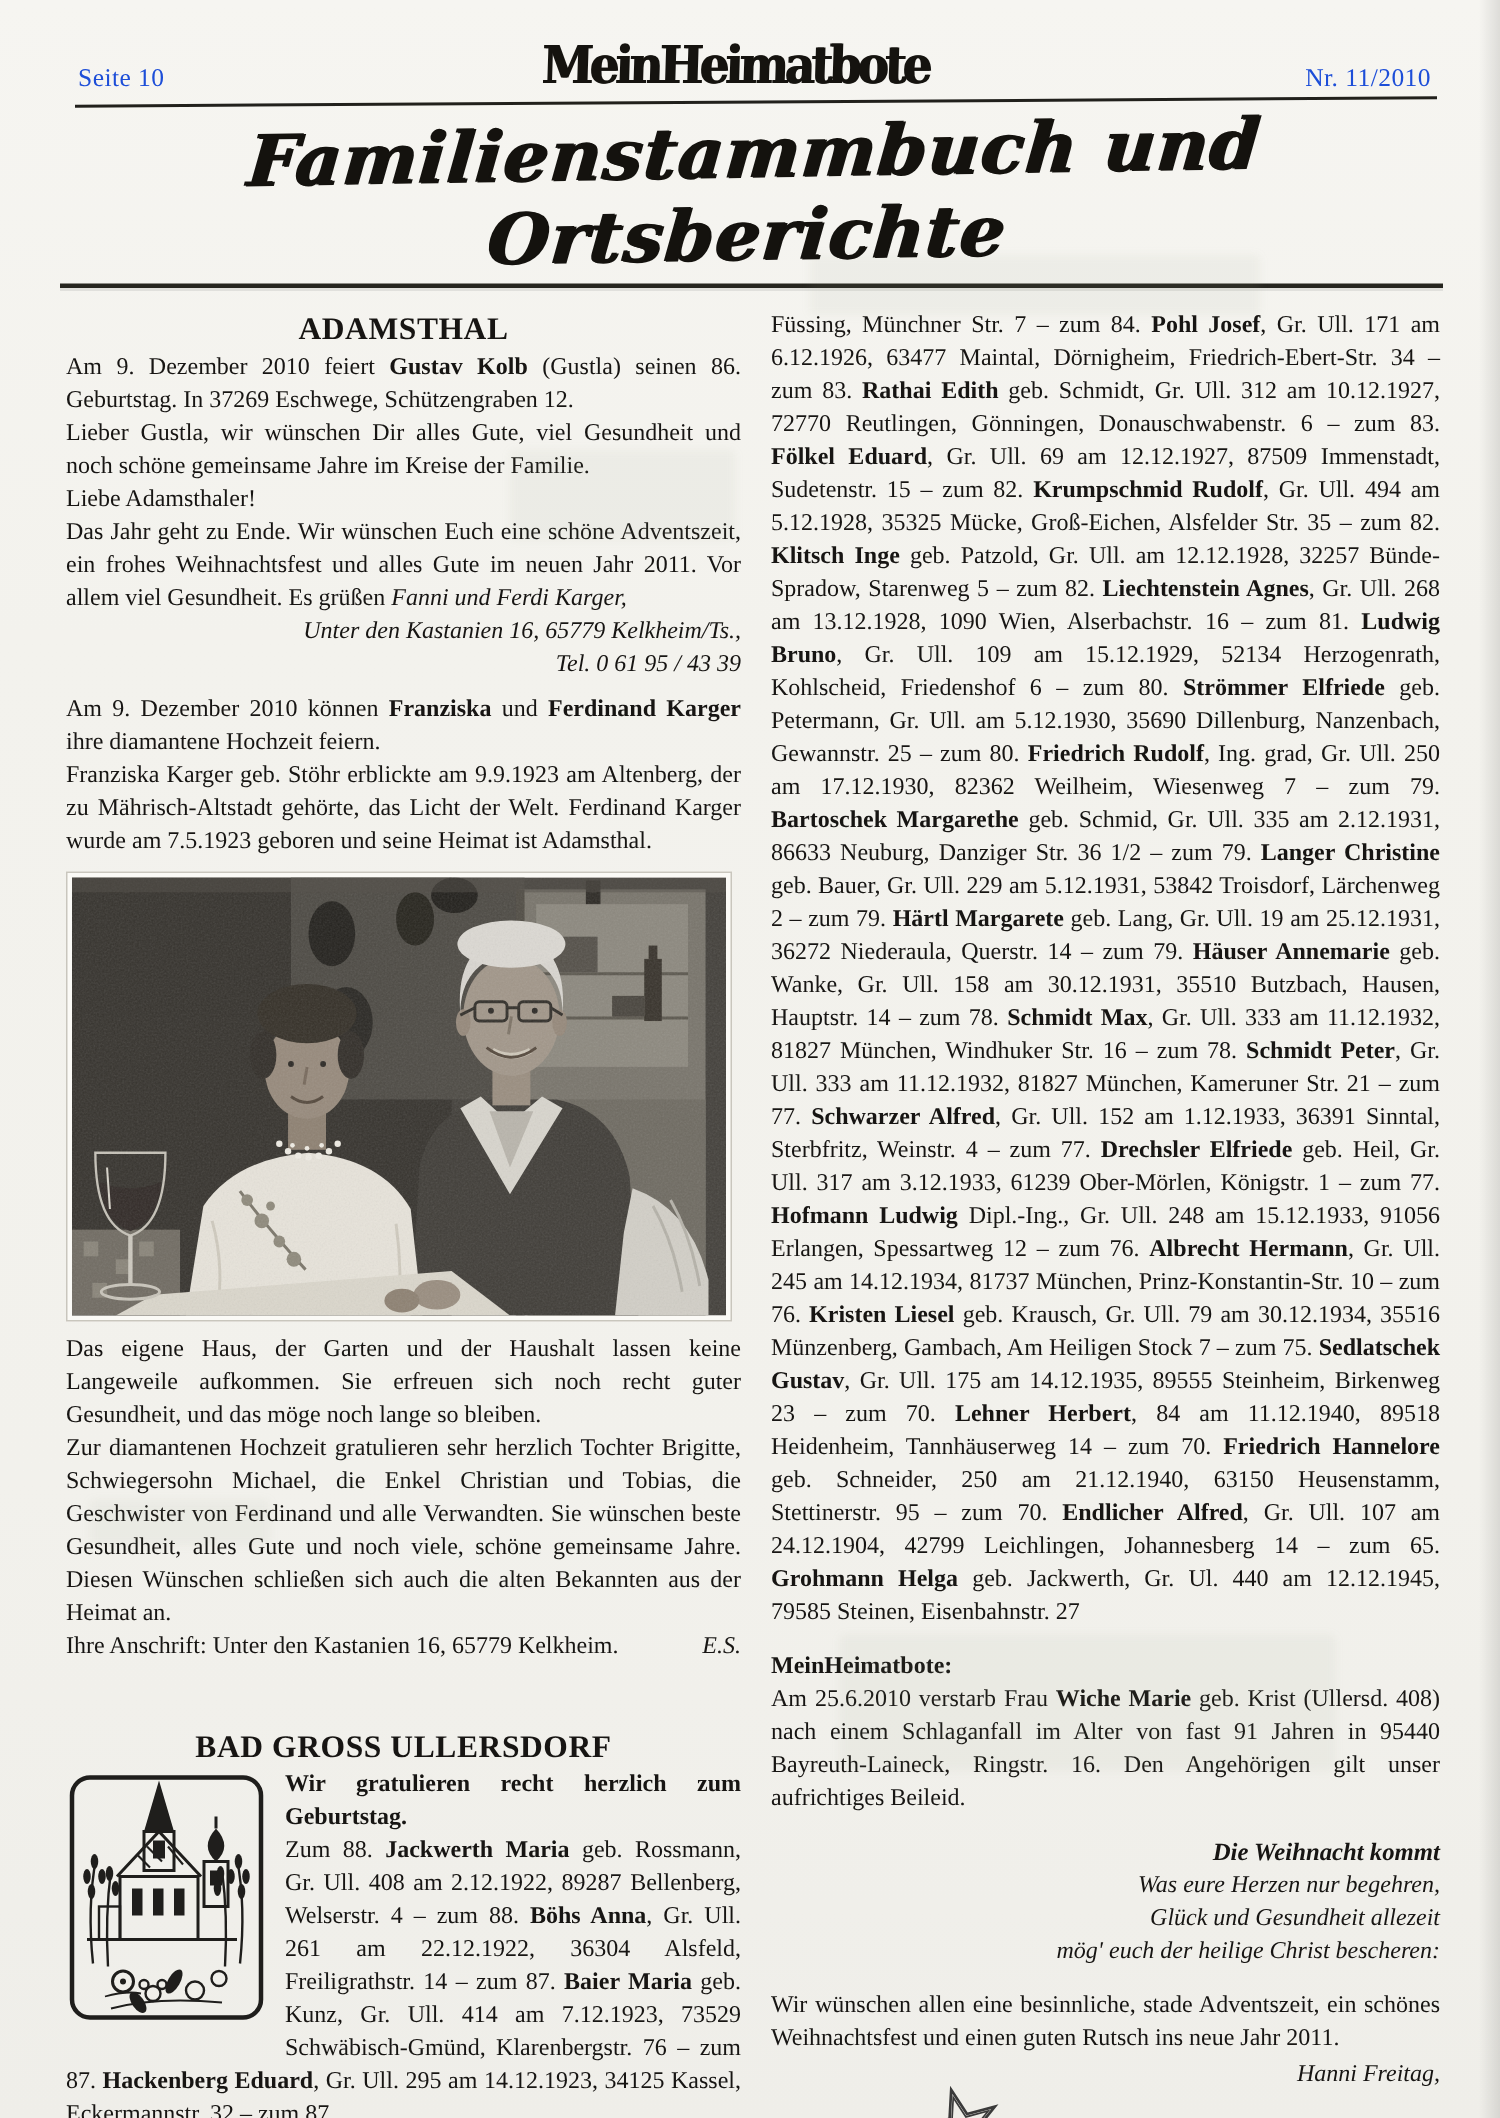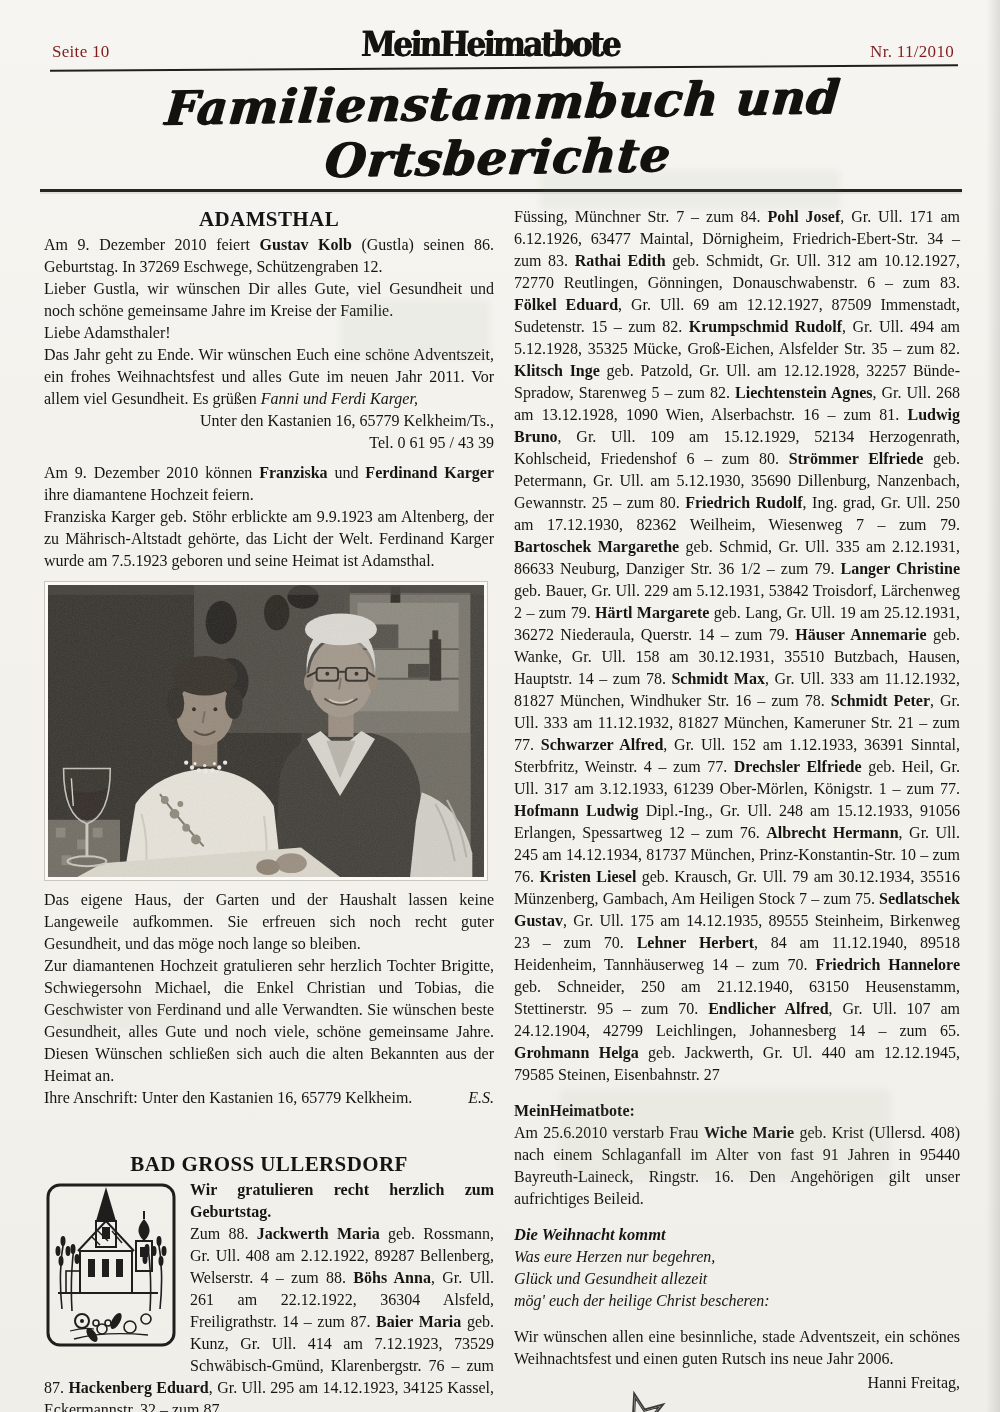--- a/index.html
+++ b/index.html
@@ -6,59 +6,59 @@
   body{
     width:1000px;height:1412px;position:relative;overflow:hidden;
     background:linear-gradient(180deg,#f6f5f1 0%,#f3f2ed 30%,#f2f1ec 70%,#efeee9 100%);
     font-family:"Liberation Serif","DejaVu Serif",serif;color:#171513;
   }
   .edge-shade{position:absolute;top:0;right:0;width:14px;height:100%;background:linear-gradient(90deg,rgba(0,0,0,0),rgba(0,0,0,.10));}
   .ghost{position:absolute;background:rgba(138,150,134,.07);filter:blur(3px);border-radius:3px;}
 
   
   .header-row{display:flex;justify-content:space-between;align-items:flex-end;padding:26px 46px 0 52px;}
-  .page-number,.issue-number{font-size:17px;letter-spacing:.3px;color:#7f1d1d;}
+  .page-number,.issue-number{font-size:17px;letter-spacing:.3px;color:#1d4ed8;}
   .masthead{
     font-family:"DejaVu Serif",serif;font-weight:700;font-size:31px;letter-spacing:-2.5px;
     transform:scaleY(1.12) skewX(-2deg);text-shadow:1px 0 0 #15130f;color:#15130f;white-space:nowrap;
   }
   .header-rule{height:2px;background:#21201c;margin:5px 42px 0 50px;transform:rotate(-.35deg);}
   .headline-wrap{text-align:center;margin-top:6px;}
   .headline-text{
     display:inline-block;font-family:"DejaVu Serif",serif;font-style:italic;font-weight:700;
     font-size:47px;letter-spacing:1px;transform:rotate(-1deg) skewX(-6deg);
     text-shadow:1.5px .5px 0 #14120e;color:#14120e;
   }
   .headline-rule{height:3px;background:#26251f;margin:4px 38px 0 40px;box-shadow:0 2px 0 rgba(0,0,0,.08);}
 
   
   .columns{display:flex;gap:20px;padding:14px 40px 0 44px;}
   .col{width:450px;font-size:16px;line-height:22px;text-align:justify;}
   .col-right{width:446px;}
   .col p{margin:0;}
   .sec-head{text-align:center;font-weight:bold;font-size:21px;letter-spacing:.4px;margin:2px 0 4px;}
   .sub-head{font-weight:bold;}
-  .sig{ text-align:right;}
+  .sig{ text-align:right;font-style:italic;}
   .seg-b{font-weight:bold;}
   .seg-i{font-style:italic;}
   .row-between{display:flex;justify-content:space-between;align-items:center;}
   .initials{font-style:italic;padding-left:12px;}
 
   .photo-frame{width:444px;height:300px;margin:9px 0 8px 0;background:#fbfaf6;
     border:1px solid #c9c6bd;box-shadow:inset 0 0 0 3px #fbfaf6;padding:3px;box-sizing:border-box;}
   .photo-frame svg{display:block;width:100%;height:100%;}
 
   .gap-lg{height:42px;}
   .gap-md{height:14px;}
   .gap-sm{height:8px;}
 
   .float-img-left{float:left;margin:2px 12px 2px 0;}
   .clearfix::after{content:"";display:block;clear:both;}
 
-  .poem{text-align:left;font-style:italic;margin-top:14px;}
+  .poem{text-align:right;font-style:italic;margin-top:14px;}
   .poem-title{font-weight:bold;font-size:16.5px;}
   .star-row{display:flex;align-items:flex-start;margin-top:2px;}
   .star-box{flex:none;margin-left:96px;margin-top:14px;}
   .sig-block{flex:1;}
 </style>
 </head>
 <body>
 
 <div class="edge-shade"></div>
 <div class="ghost" style="left:540px;top:170px;width:300px;height:40px;"></div>
@@ -276,21 +276,21 @@
     <p><span>Am 25.6.2010 verstarb Frau </span><span class="seg-b">Wiche Marie</span><span> geb. Krist (Ullersd. 408) nach einem Schlaganfall im Alter von fast 91 Jahren in 95440 Bayreuth-Laineck, Ringstr. 16. Den Angehörigen gilt unser aufrichtiges Beileid.</span></p>
 
     <div class="poem">
       <div class="poem-title">Die Weihnacht kommt</div>
       <div>Was eure Herzen nur begehren,</div>
       <div>Glück und Gesundheit allezeit</div>
       <div>mög' euch der heilige Christ bescheren:</div>
     </div>
 
     <div class="gap-md"></div>
-    <p>Wir wünschen allen eine besinnliche, stade Adventszeit, ein schönes Weihnachtsfest und einen guten Rutsch ins neue Jahr 2006.</p>
+    <p>Wir wünschen allen eine besinnliche, stade Adventszeit, ein schönes Weihnachtsfest und einen guten Rutsch ins neue Jahr 2011.</p>
 
     <div class="star-row">
       <span class="star-box">
         <svg width="62" height="64" viewBox="0 0 70 70" fill="none" stroke="#3a3a3a">
           <g transform="rotate(-15 35 36)">
             <polygon points="35,6 41.8,26.7 63.5,26.7 45.9,39.6 52.6,60.3 35,47.5 17.4,60.3 24.1,39.6 6.5,26.7 28.2,26.7" stroke-width="2"></polygon>
             <g transform="translate(7,7.2) scale(0.8)">
               <polygon points="35,6 41.8,26.7 63.5,26.7 45.9,39.6 52.6,60.3 35,47.5 17.4,60.3 24.1,39.6 6.5,26.7 28.2,26.7" stroke-width="1.6"></polygon>
             </g>
           </g>

